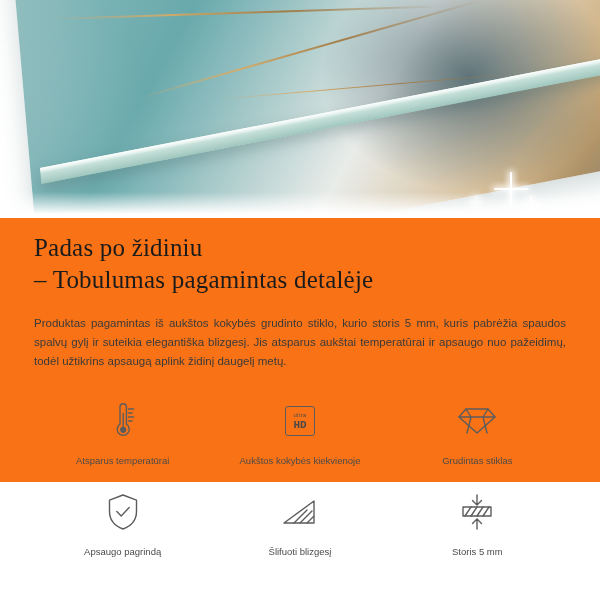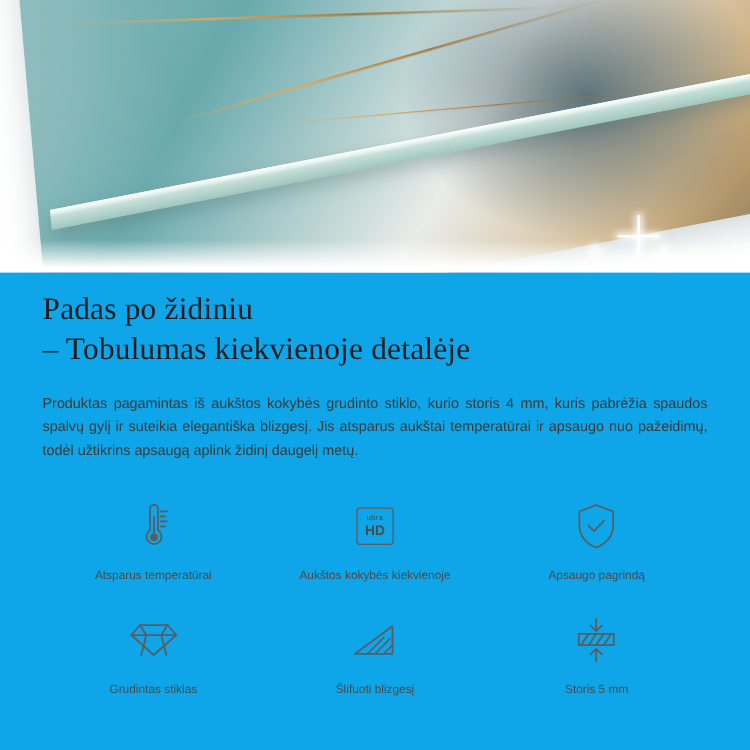--- a/index.html
+++ b/index.html
@@ -2,21 +2,21 @@
 <html><head>
 <meta charset="utf-8">
 <style>
   * { box-sizing: border-box; margin: 0; padding: 0; }
   html, body {
     width: 600px; height: 600px;
     background: #ffffff;
     font-family: "Liberation Sans", sans-serif;
     overflow: hidden;
   }
-  .page { position: relative; width: 600px; height: 600px; background: #0ea5e9; }
+  .page { position: relative; width: 600px; height: 482px; background: #f97316; }
 
   
   .hero {
     position: relative;
     width: 600px; height: 218px;
     overflow: hidden;
     background: #ffffff;
   }
   .hero-canvas { position: absolute; inset: 0; }
 
@@ -131,21 +131,21 @@
   .stroke { fill: none; stroke: #5c5c5c; stroke-width: 1.4; stroke-linecap: round; stroke-linejoin: round; }
   .ultrahd-box {
     width: 30px; height: 30px;
     border: 1.4px solid #5c5c5c;
     border-radius: 3px;
     display: flex; flex-direction: column;
     align-items: center; justify-content: center;
     color: #4a4a4a;
   }
   .ultrahd-box .u { font-size: 6px; letter-spacing: .3px; line-height: 7px; }
-  .ultrahd-box .hd { font-size: 11px; font-weight: bold; line-height: 12px; }
+  .ultrahd-box .hd { font-size: 11px; font-weight: bold; line-height: 12px; font-family: Liberation Mono, monospace; }
 </style>
 </head>
 <body>
 
 <div class="page">
 
   <div class="hero">
     <div class="hero-canvas">
       <div class="plate">
         <div class="plate-art"></div>
@@ -161,23 +161,23 @@
       <div class="sparkle sp1"></div>
       <div class="sparkle sp2"></div>
       <div class="sparkle sp3"></div>
       <div class="hero-fade"></div>
     </div>
   </div>
 
   <div class="content">
     <h1 class="title">
       <span>Padas po židiniu</span>
-      <span class="line2">– Tobulumas kiekvienoje detalėje</span>
+      <span class="line2">– Tobulumas pagamintas detalėje</span>
     </h1>
-    <p class="desc">Produktas pagamintas iš aukštos kokybės grudinto stiklo, kurio storis 4 mm, kuris pabrėžia spaudos spalvų gylį ir suteikia elegantiška blizgesį. Jis atsparus aukštai temperatūrai ir apsaugo nuo pažeidimų, todėl užtikrins apsaugą aplink židinį daugelį metų.</p>
+    <p class="desc">Produktas pagamintas iš aukštos kokybės grudinto stiklo, kurio storis 5 mm, kuris pabrėžia spaudos spalvų gylį ir suteikia elegantiška blizgesį. Jis atsparus aukštai temperatūrai ir apsaugo nuo pažeidimų, todėl užtikrins apsaugą aplink židinį daugelį metų.</p>
   </div>
 
   <div class="features">
 
     <div class="feature">
       <div class="ico">
         <svg width="34" height="40" viewBox="0 0 34 40" aria-hidden="true">
           <path class="stroke" d="M14 6a3.2 3.2 0 0 1 6.4 0v17.2a6 6 0 1 1-6.4 0z"></path>
           <path class="stroke" d="M17.2 12.5v13.5"></path>
           <circle cx="17.2" cy="28.8" r="3.1" fill="#5c5c5c" stroke="none"></circle>
@@ -192,36 +192,36 @@
         <div class="ultrahd-box">
           <span class="u">ultra</span>
           <span class="hd">HD</span>
         </div>
       </div>
       <div class="cap">Aukštos kokybės kiekvienoje</div>
     </div>
 
     <div class="feature">
       <div class="ico">
+        <svg width="40" height="36" viewBox="0 0 40 36" aria-hidden="true">
+          <path class="stroke" d="M9 6h22l7 8-18 16L2 14z"></path>
+          <path class="stroke" d="M2 14h36M9 6l5 8-4 16M31 6l-5 8 4 16M14 14h12"></path>
+        </svg>
+      </div>
+      <div class="cap">Grudintas stiklas</div>
+    </div>
+
+    <div class="feature">
+      <div class="ico">
         <svg width="38" height="42" viewBox="0 0 38 42" aria-hidden="true">
           <path class="stroke" d="M19 4 5.5 9.2v11.3C5.5 29 11.3 35.1 19 38c7.7-2.9 13.5-9 13.5-17.5V9.2z"></path>
           <path class="stroke" d="M12.8 20.5l4.4 4.4 8-8.4"></path>
         </svg>
       </div>
       <div class="cap">Apsaugo pagrindą</div>
-    </div>
-
-    <div class="feature">
-      <div class="ico">
-        <svg width="40" height="36" viewBox="0 0 40 36" aria-hidden="true">
-          <path class="stroke" d="M9 6h22l7 8-18 16L2 14z"></path>
-          <path class="stroke" d="M2 14h36M9 6l5 8-4 16M31 6l-5 8 4 16M14 14h12"></path>
-        </svg>
-      </div>
-      <div class="cap">Grudintas stiklas</div>
     </div>
 
     <div class="feature">
       <div class="ico">
         <svg width="40" height="34" viewBox="0 0 40 34" aria-hidden="true">
           <path class="stroke" d="M4 28h30L34 6z"></path>
           <path class="stroke" d="M14 28l13-13M20 28l12-12M27 28l6.5-6.5"></path>
         </svg>
       </div>
       <div class="cap">Šlifuoti blizgesį</div>

